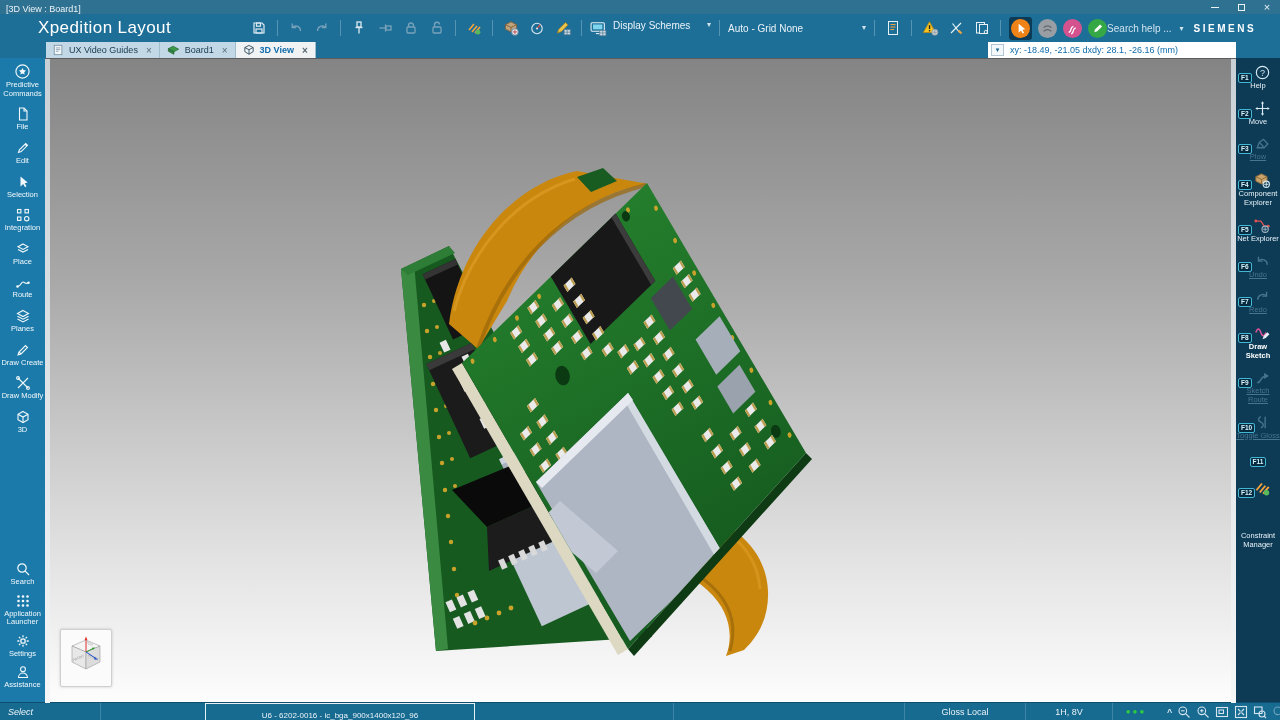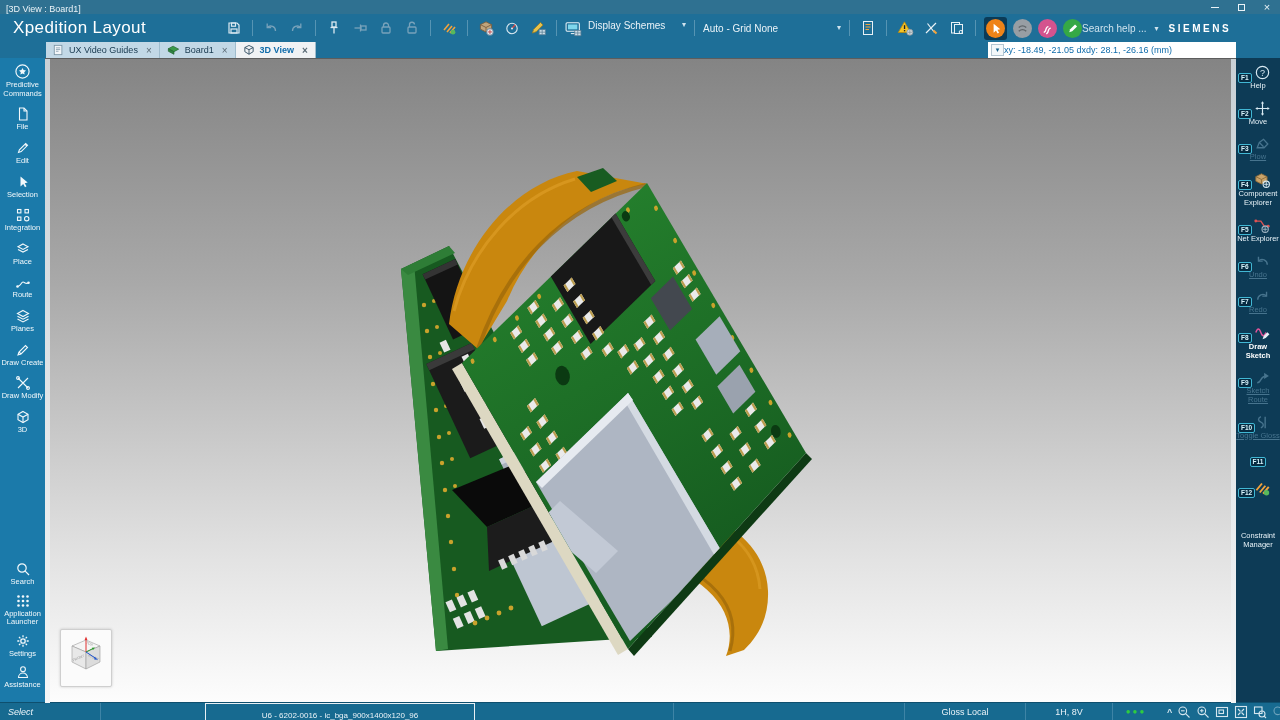--- a/index.html
+++ b/index.html
@@ -8,21 +8,21 @@
 
   
   .titlebar{position:absolute;left:0;top:0;width:1280px;height:14px;background:#2f7191;color:#eaf3f8;
     font-size:9px;display:flex;align-items:flex-end;padding-left:6px;}
   .wctrls{margin-left:auto;display:flex;align-items:center;height:14px;}
   .wbtn{width:26px;height:14px;display:flex;align-items:center;justify-content:center;color:#eaf3f8;font-size:11px;line-height:1;cursor:default;}
   .minbar{width:8px;height:1px;background:#eaf3f8;display:block;}
   .restorebox{width:7px;height:7px;border:1px solid #eaf3f8;display:block;}
 
   
-  .header{position:absolute;left:0;top:14px;width:1164px;height:28px;background:#1e6f98;display:flex;align-items:center;}
+  .header{position:absolute;left:0;top:14px;width:1164px;height:28px;background:#1e6f98;display:flex;align-items:center;padding-left:25px;}
   .app-title{color:#fff;font-size:17px;font-weight:400;letter-spacing:.4px;padding-left:13px;white-space:nowrap;}
   .tb{display:flex;align-items:center;gap:6px;margin-left:78px;}
   .tbi{width:20px;height:20px;display:flex;align-items:center;justify-content:center;flex:0 0 auto;}
   .vsep{width:1px;height:16px;background:#9bc0d4;opacity:.45;margin:0 2px;flex:0 0 auto;}
   .dd{display:flex;align-items:flex-start;gap:6px;color:#eaf3f8;font-size:10px;white-space:nowrap;}
   .dd .lbl{min-width:88px;}
   .dd2 .lbl{min-width:128px;}
   .chev{font-size:8px;color:#cfe3ee;}
   .rndwrap{background:#0b3b57;border-radius:3px;padding:2px;display:flex;}
   .rnd{width:19px;height:19px;border-radius:50%;display:flex;align-items:center;justify-content:center;flex:0 0 auto;}
@@ -30,21 +30,21 @@
   .spacer{flex:1;}
   .search{display:flex;align-items:center;gap:8px;color:#cfe3ee;font-size:10px;white-space:nowrap;margin-right:10px;}
   .brand{color:#fff;font-weight:700;font-size:10px;letter-spacing:2.5px;padding-right:12px;}
 
   
   .tabbar{position:absolute;left:0;top:42px;width:1280px;height:16px;background:#1e6f98;display:flex;align-items:flex-end;padding-left:46px;}
   .tab{height:16px;display:flex;align-items:center;gap:5px;padding:0 7px;background:#c2d8e6;color:#17384e;
     font-size:9px;border-right:1px solid #9fbccd;white-space:nowrap;}
   .tab.active{background:#f0f2f4;color:#0f6cab;font-weight:700;}
   .tclose{color:#5a6b76;font-size:10px;margin-left:3px;}
-  .coordbar{position:absolute;right:44px;top:0;height:16px;width:248px;background:#fff;display:flex;align-items:center;gap:0;padding-left:3px;}
+  .coordbar{position:absolute;right:44px;top:0;height:16px;width:248px;background:#fff;display:flex;align-items:center;gap:6px;padding-left:3px;}
   .coord-btn{width:13px;height:12px;border:1px solid #b4c6d2;display:flex;align-items:center;justify-content:center;
     font-size:7px;color:#17648f;background:#f4f8fa;}
   .coordtext{color:#0f6cab;font-size:9px;white-space:nowrap;}
 
   
   .leftbar{position:absolute;left:0;top:58px;width:45px;height:644px;background:#1b7aaa;display:flex;flex-direction:column;
     align-items:center;padding:5px 0 6px 0;}
   .sbitem{display:flex;flex-direction:column;align-items:center;width:45px;margin-bottom:8px;cursor:default;}
   .sbitem svg{display:block;}
   .sblabel{color:#f2f8fb;font-size:7.5px;line-height:1.15;text-align:center;margin-top:1px;width:45px;}

